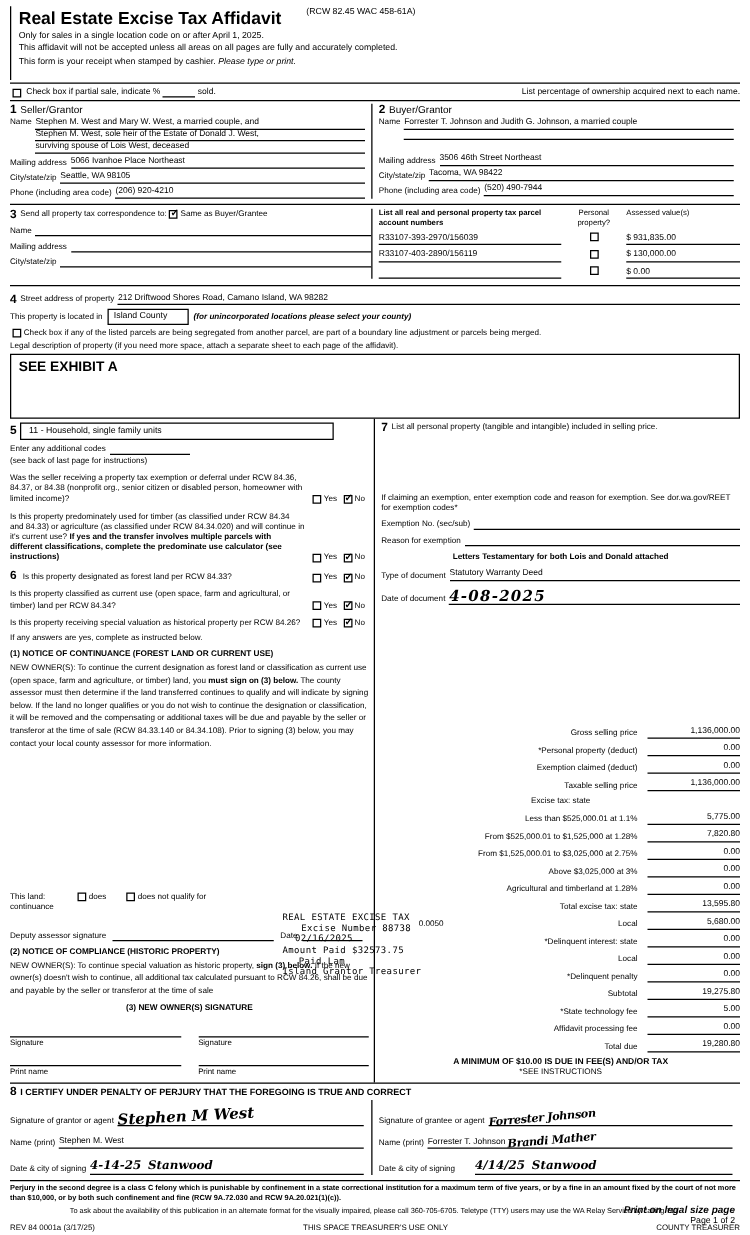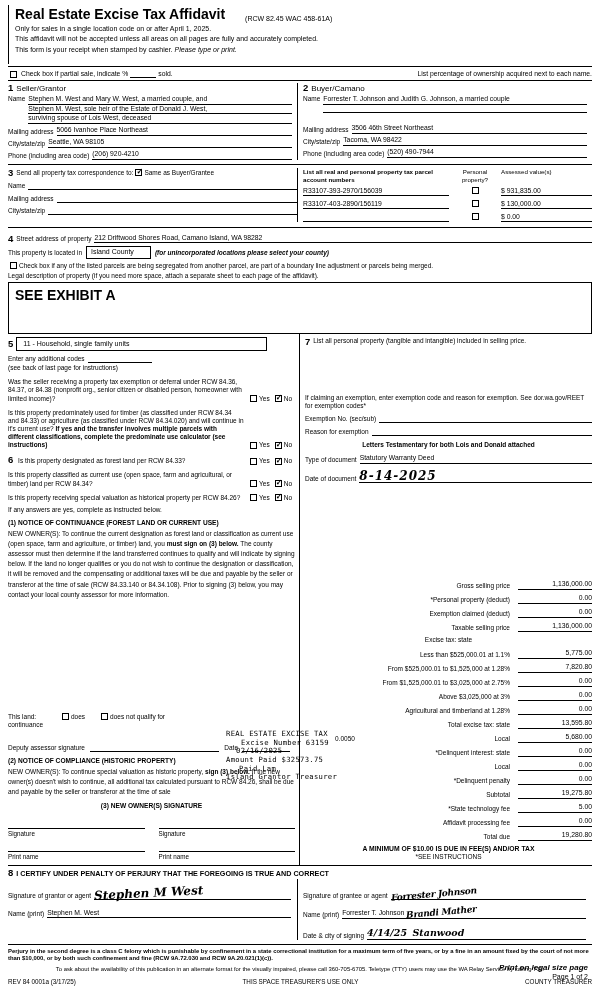--- a/index.html
+++ b/index.html
@@ -18,21 +18,21 @@
 
 .hdr{display:flex;border-bottom:1px solid #000;padding-bottom:2px;min-height:62px}
 .hdr-left{width:140px;flex:none;padding-top:2px}
 .brand-row{display:flex;gap:4px}
 .dept-of{font-size:6.5px}
 .revenue{font-size:14px;font-weight:bold;letter-spacing:-.5px;line-height:1.05}
 .wa{font-size:6.5px}
 .logo{width:20px;height:20px;flex:none}
 .form-no{font-weight:bold;font-size:9.5px;margin-top:7px}
 .hdr-right{flex:1;border-left:1.5px solid #000;padding-left:6px;padding-top:1px}
-.title-row{display:flex;align-items:flex-end;gap:20px}
+.title-row{display:flex;align-items:flex-start;gap:20px}
 .title{font-size:14px;font-weight:bold;white-space:nowrap}
 .rcw{font-size:7px}
 .note{font-size:7px;margin-top:1.5px}
 
 .partial{display:flex;align-items:flex-end;gap:2px;padding:3px 0 2px;font-size:6.8px;border-bottom:1px solid #000}
 
 .twocol{display:flex}
 .twocol>.col{flex:1;min-width:0}
 .twocol>.col+.col{border-left:1px solid #000;padding-left:5px}
 
@@ -51,21 +51,21 @@
 .pt-c1{width:146px;flex:none}
 .pt-c2{width:52px;flex:none;text-align:center}
 .pt-c3{flex:1}
 .pt-head{font-size:6.2px;align-items:flex-start}
 .pt-head .pt-c1{font-weight:bold}
 .pt-row{margin-top:3.5px}
 
 .sec4{padding:3px 0 0}
 .located{margin-top:3px;align-items:center}
 .county-box{display:inline-block;border:1px solid #000;padding:1px 16px 1px 4px;font-size:7px;margin:0 4px}
-.legal-box{border:1.5px solid #000;height:52px;margin:2px 0 0;padding:4px 6px;font-size:14px}
+.legal-box{border:1.5px solid #000;height:52px;margin:2px 0 0;padding:4px 6px;font-size:11px}
 
 .col567{height:532px;border-bottom:1px solid #000}
 .col567>.col{display:flex;flex-direction:column}
 .left56{padding:2px 4px 4px 0}
 .right7{padding:2px 0 4px 5px}
 .vspace{flex:1}
 .s5head{align-items:center;margin-top:1px}
 .code-box{border:1px solid #000;padding:1.5px 6px;font-size:7px;flex:1;margin-right:28px}
 .addl{margin-top:4px;align-items:flex-end}
 .smnote{margin-top:1px}
@@ -173,21 +173,21 @@
           <span class="ul val flex1">Seattle, WA 98105</span>
         </div>
       <div class="r frow">
           <span class="flabel">Phone (including area code)</span>
           <span class="ul val flex1">(206) 920-4210</span>
         </div>
     </div>
     <div class="col">
       <div class="sechead">
         <span class="sec-num">2</span>
-        <span class="sectitle">Buyer/Camano</span>
+        <span class="sectitle">Buyer/Grantor</span>
       </div>
       <div class="r namefield">
         <span class="flabel">Name</span>
         <div class="namelines">
           <div class="ul val">Forrester T. Johnson and Judith G. Johnson, a married couple</div>
           <div class="ul"></div>
           <div></div>
         </div>
       </div>
       <div class="r frow">
@@ -418,21 +418,21 @@
         <span class="flabel">Reason for exemption</span>
         <span class="ul flex1"></span>
       </div>
       <div class="reason">Letters Testamentary for both Lois and Donald attached</div>
       <div class="r docrow">
         <span class="flabel">Type of document</span>
         <span class="ul val flex1">Statutory Warranty Deed</span>
       </div>
       <div class="r docrow" style="min-height:14px">
         <span class="flabel">Date of document</span>
-        <span class="ul flex1 hand-lg">8-14-2025</span>
+        <span class="ul flex1 hand-lg">4-08-2025</span>
       </div>
 
       <div class="vspace"></div>
 
       <div class="money">
         <div class="mrow">
             <span class="mlabel">Gross selling price</span>
             <span class="mval">1,136,000.00</span>
           </div>
         <div class="mrow">
@@ -519,33 +519,37 @@
     <div class="twocol sigs">
       <div class="col">
         <div class="r srow sigfield">
           <span>Signature of grantor or agent</span>
           <span class="ul flex1" style="margin-left:3px"><span class="script">Stephen M West</span></span>
         </div>
         <div class="r srow">
           <span>Name (print)</span>
           <span class="ul flex1 val" style="margin-left:3px">Stephen M. West</span>
         </div>
+        <div class="r srow">
+          <span>Date &amp; city of signing</span>
+          <span class="ul flex1" style="margin-left:3px"><span class="hand">4-14-25</span>&nbsp;&nbsp;&nbsp;<span class="hand">Stanwood</span></span>
+        </div>
       </div>
       <div class="col">
         <div class="r srow sigfield">
           <span>Signature of grantee or agent</span>
           <span class="ul flex1" style="margin-left:3px"><span class="script sm">Forrester Johnson</span></span>
         </div>
         <div class="r srow">
           <span>Name (print)</span>
           <span class="ul flex1" style="margin-left:3px"><span class="val">Forrester T. Johnson</span> <span class="script sm">Brandi Mather</span></span>
         </div>
         <div class="r srow">
           <span>Date &amp; city of signing</span>
-          <span class="ul flex1" style="margin-left:3px"><span class="hand">4/14/25</span>&nbsp;&nbsp;&nbsp;<span class="hand">Stanwood</span></span>
+          <span class="ul flex1" style="margin-left:16px"><span class="hand">4/14/25</span>&nbsp;&nbsp;&nbsp;<span class="hand">Stanwood</span></span>
         </div>
       </div>
     </div>
   </div>
 
   <div class="footer">
     <div class="perjury">Perjury in the second degree is a class C felony which is punishable by confinement in a state correctional institution for a maximum term of five years, or by a fine in an amount fixed by the court of not more than $10,000, or by both such confinement and fine (RCW 9A.72.030 and RCW 9A.20.021(1)(c)).</div>
     <div class="altfmt">To ask about the availability of this publication in an alternate format for the visually impaired, please call 360-705-6705. Teletype (TTY) users may use the WA Relay Service by calling 711.</div>
     <div class="r footrow">
       <span>REV 84 0001a (3/17/25)</span>
@@ -554,20 +558,20 @@
     </div>
   </div>
 
   <div class="printnote">
     <div class="bi">Print on legal size page</div>
     <div>Page 1 of 2</div>
   </div>
 
   <div class="stamp">
     <div>REAL ESTATE EXCISE TAX</div>
-    <div class="i2">Excise Number 63159</div>
+    <div class="i2">Excise Number 88738</div>
     <div class="i3">02/16/2025</div>
     <div>Amount Paid $32573.75</div>
     <div class="i5">Paid Lam</div>
     <div>Island Grantor Treasurer</div>
   </div>
 
 </div>
 
 </body></html>

